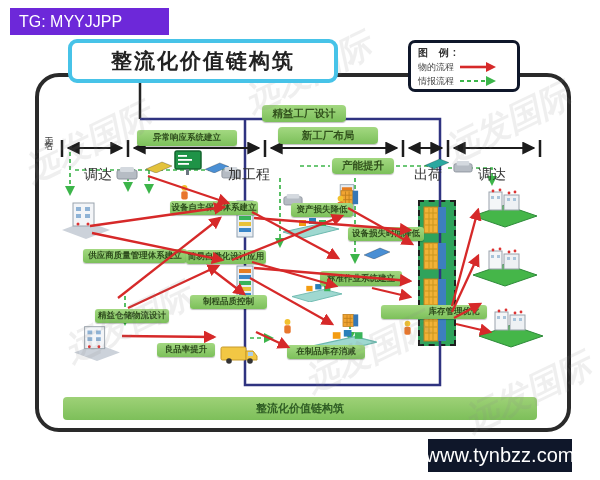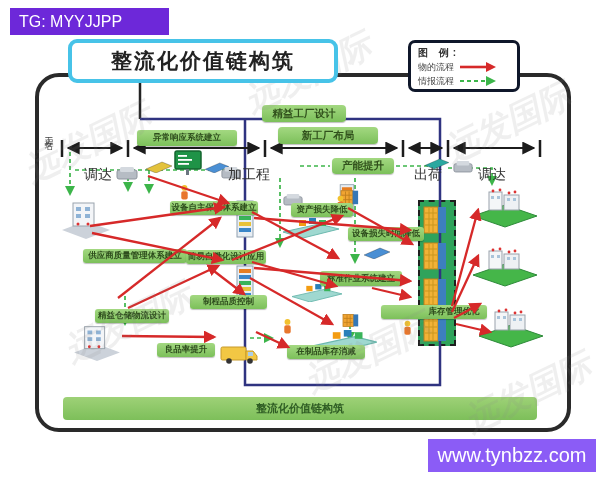--- a/index.html
+++ b/index.html
@@ -34,21 +34,21 @@
   .phase{position:absolute;font-size:14px;color:#333;z-index:4;white-space:nowrap;margin-top:36px;}
   .axis{position:absolute;left:42px;top:130px;writing-mode:vertical-rl;font-size:9px;color:#444;
         letter-spacing:2px;z-index:4;}
   
   .strip{position:absolute;left:418px;top:200px;width:38px;height:146px;background:#2fa35b;
          border:2px dashed #1e1e1e;box-sizing:border-box;z-index:1;}
   svg.layer{position:absolute;left:0;top:0;z-index:2;pointer-events:none;}
   svg.iconsl{z-index:3;}
   svg.arrows{z-index:5;}
   
-  .site{position:absolute;left:428px;top:439px;width:168px;height:33px;background:#8b5cf6;color:#fff;
+  .site{position:absolute;left:428px;top:439px;width:144px;height:33px;background:#0f172a;color:#fff;
         font-size:20px;display:flex;align-items:center;justify-content:center;z-index:7;}
   .wm{position:absolute;font-size:34px;font-weight:bold;font-style:italic;color:#8a8a8a;opacity:.13;
       transform:rotate(-26deg);z-index:6;pointer-events:none;white-space:nowrap;}
 </style>
 </head>
 <body>
 
 <div class="shot">
 
   <div class="badge">TG: MYYJJPP</div>

